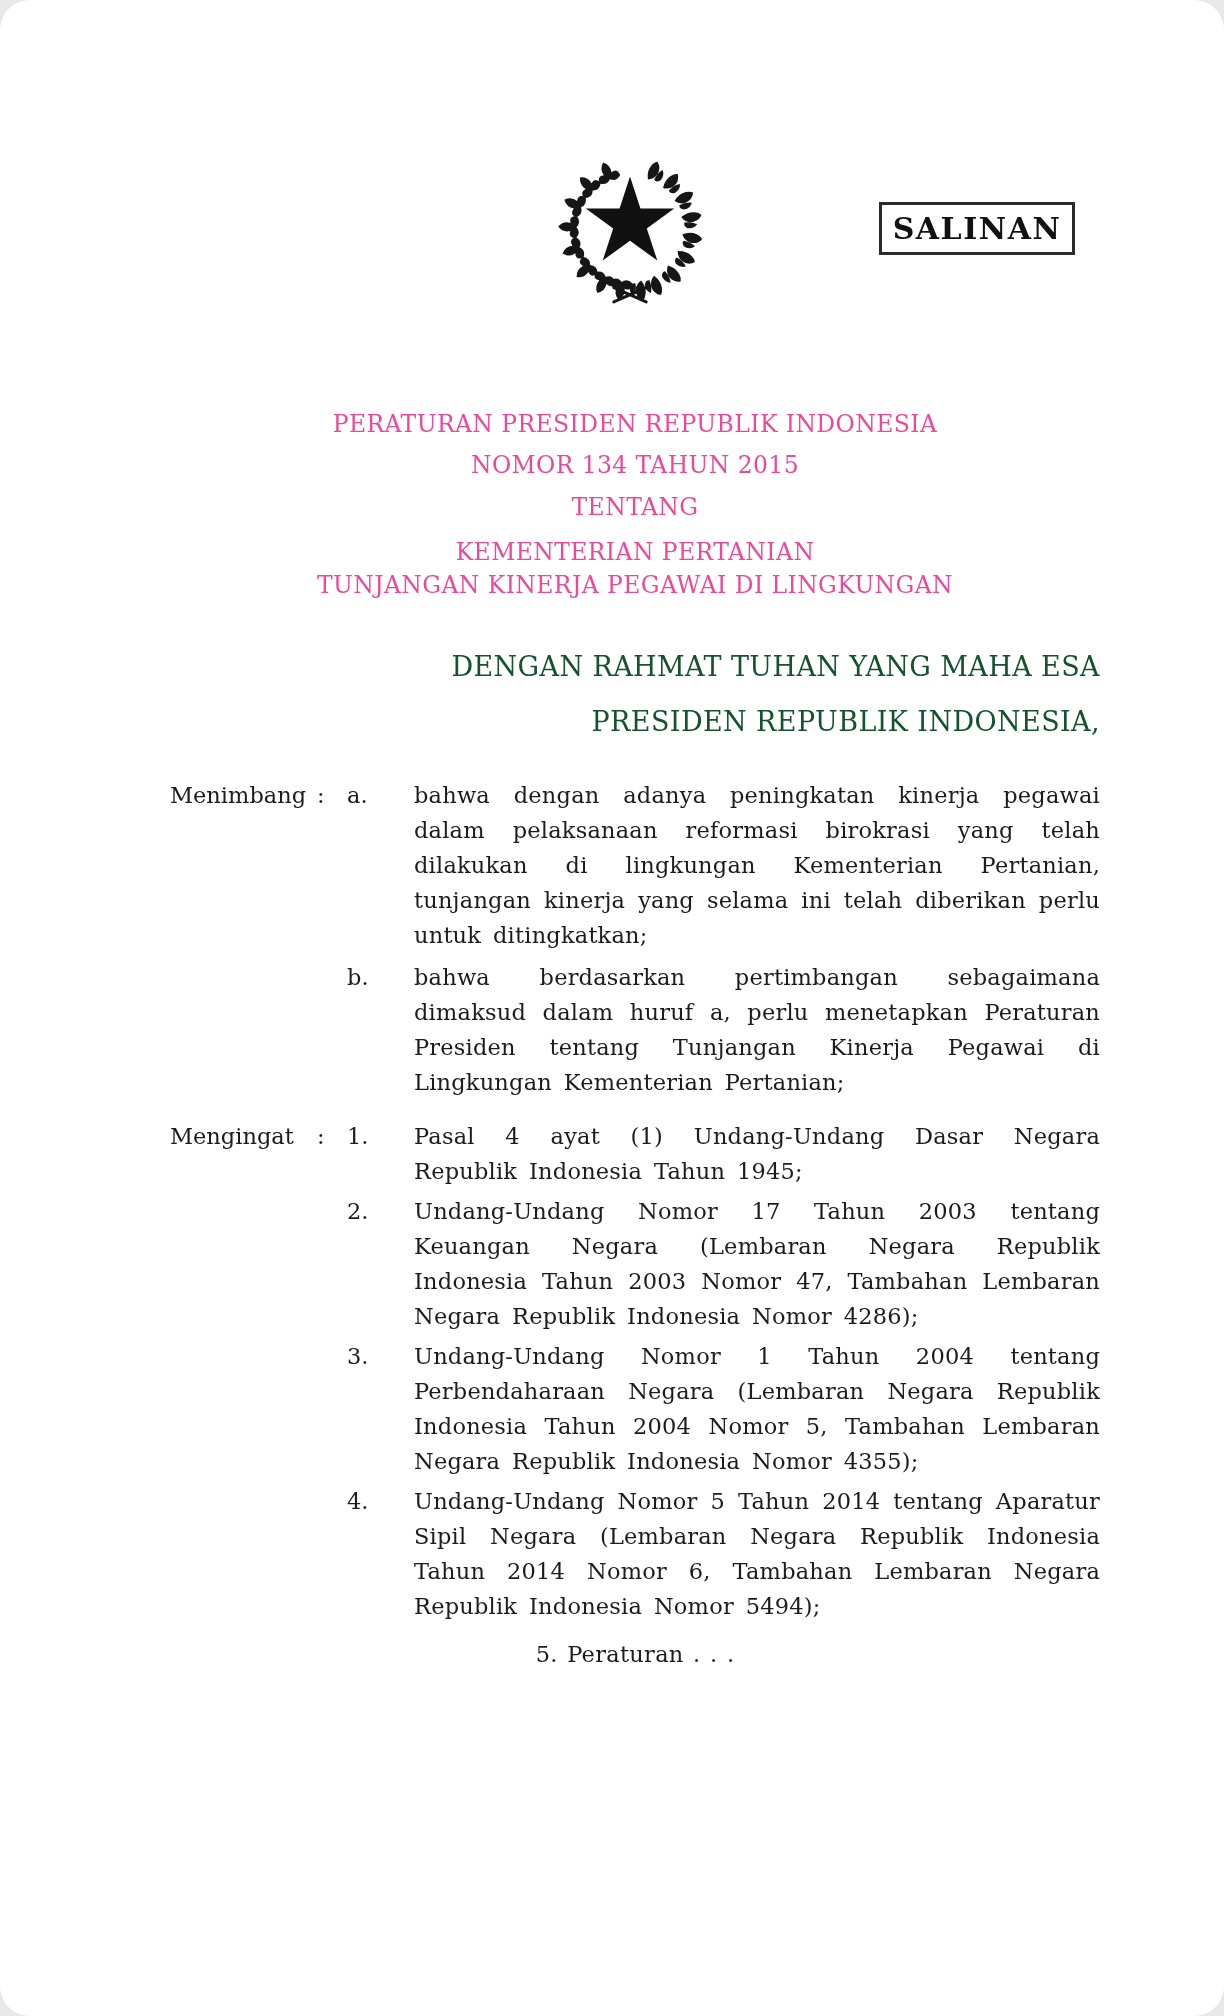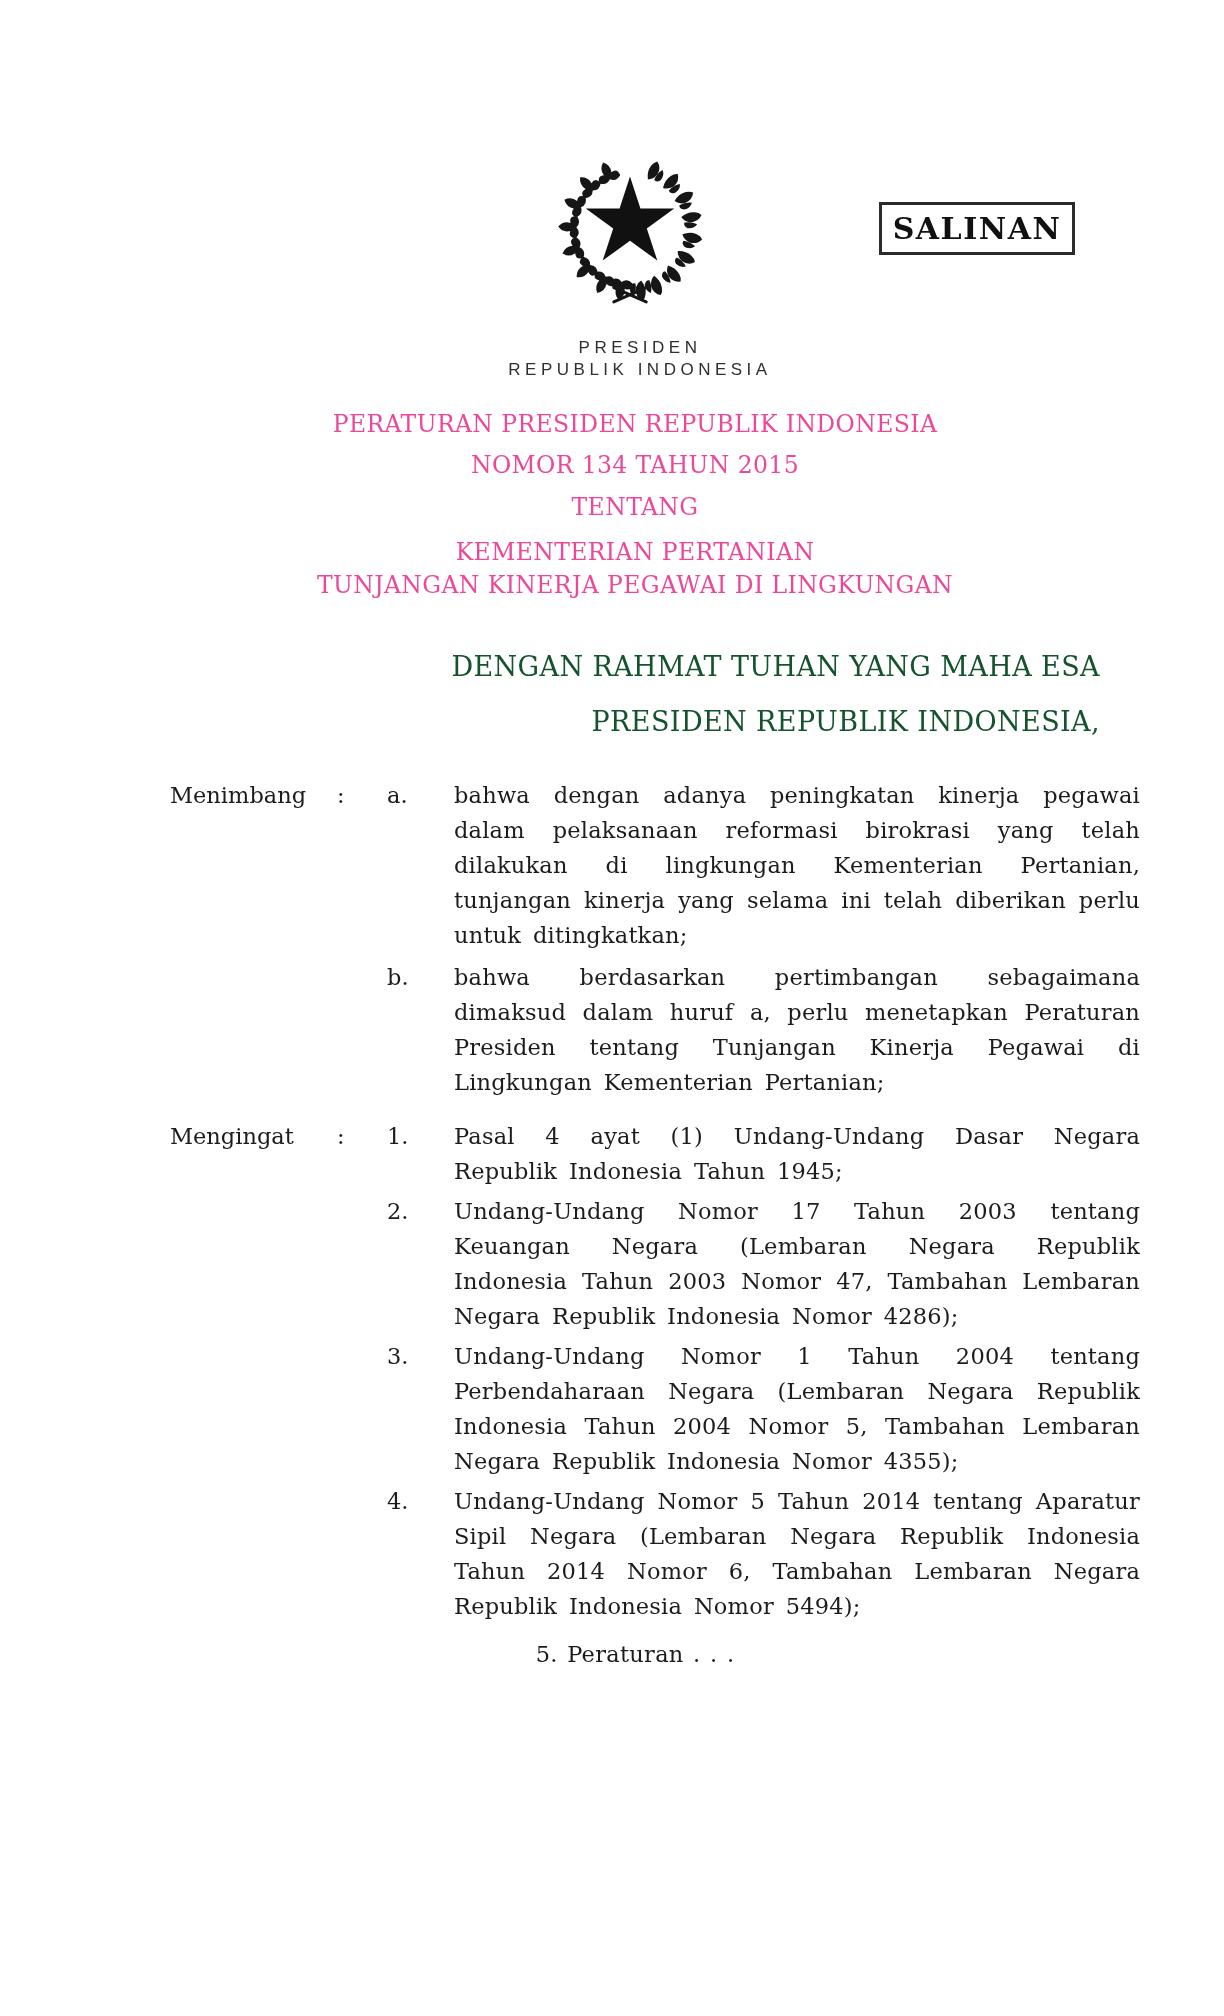--- a/index.html
+++ b/index.html
@@ -4,20 +4,21 @@
 <style>
   html,body { margin:0; padding:0; background:#e8e8e8; }
   .page {
     position:relative;
     width:1224px; height:2016px;
     margin:0 auto;
     background:#ffffff;
     overflow:hidden;
     font-family:"DejaVu Serif", serif;
     color:#1b1b1b;
+    border-radius:30px;
   }
 
   
   .salinan-box {
     position:absolute; left:879px; top:202px;
     width:196px; height:53px;
     border:3px solid #2b2b2b;
     display:flex; align-items:center; justify-content:center;
     box-sizing:border-box;
   }
@@ -55,21 +56,21 @@
     line-height:28px;
   }
   .invocation { top:653px; }
   .authority  { top:708px; }
 
   
   .body-block {
     position:absolute; left:170px; top:778px; width:930px;
     font-size:22.5px; line-height:35px; color:#1c1c1c;
   }
-  .section { display:grid; grid-template-columns:147px 30px 753px; align-items:start;gap:20px; }
+  .section { display:grid; grid-template-columns:147px 30px 753px; align-items:start; }
   .section + .section { margin-top:19px; }
   .section-label { white-space:nowrap; }
   .section-colon { }
   .item { display:grid; grid-template-columns:43px 710px; }
   .item + .item { margin-top:7px; }
   .mengingat .item + .item { margin-top:5px; }
   .item-marker { }
   .item-text {
     text-align:justify; text-align-last:left;
     word-spacing:4.5px; letter-spacing:0.2px;margin-left:24px;
@@ -121,24 +122,20 @@
       <use href="#grain" transform="rotate(98 82 78)"></use>
       <use href="#grain" transform="rotate(117 82 78)"></use>
       <use href="#grain" transform="rotate(136 82 78)"></use>
       <use href="#grain" transform="rotate(155 82 78)"></use>
       <use href="#grain" transform="rotate(170 82 78)"></use>
 
       <path d="M66 136 L98 150 M98 136 L66 150" stroke="#161616" stroke-width="3" fill="none" stroke-linecap="round"></path>
     </svg>
   </div>
 
-  <div class="seal-caption">
-    <div>PRESIDEN</div>
-    <div>REPUBLIK INDONESIA</div>
-  </div>
 
   <div class="heading">
     <div class="h-line">PERATURAN PRESIDEN REPUBLIK INDONESIA</div>
     <div class="h-line">NOMOR 134 TAHUN 2015</div>
     <div class="h-line tentang">TENTANG</div>
     <div class="subject">
       <div>KEMENTERIAN PERTANIAN</div>
       <div>TUNJANGAN KINERJA PEGAWAI DI LINGKUNGAN</div>
     </div>
   </div>

